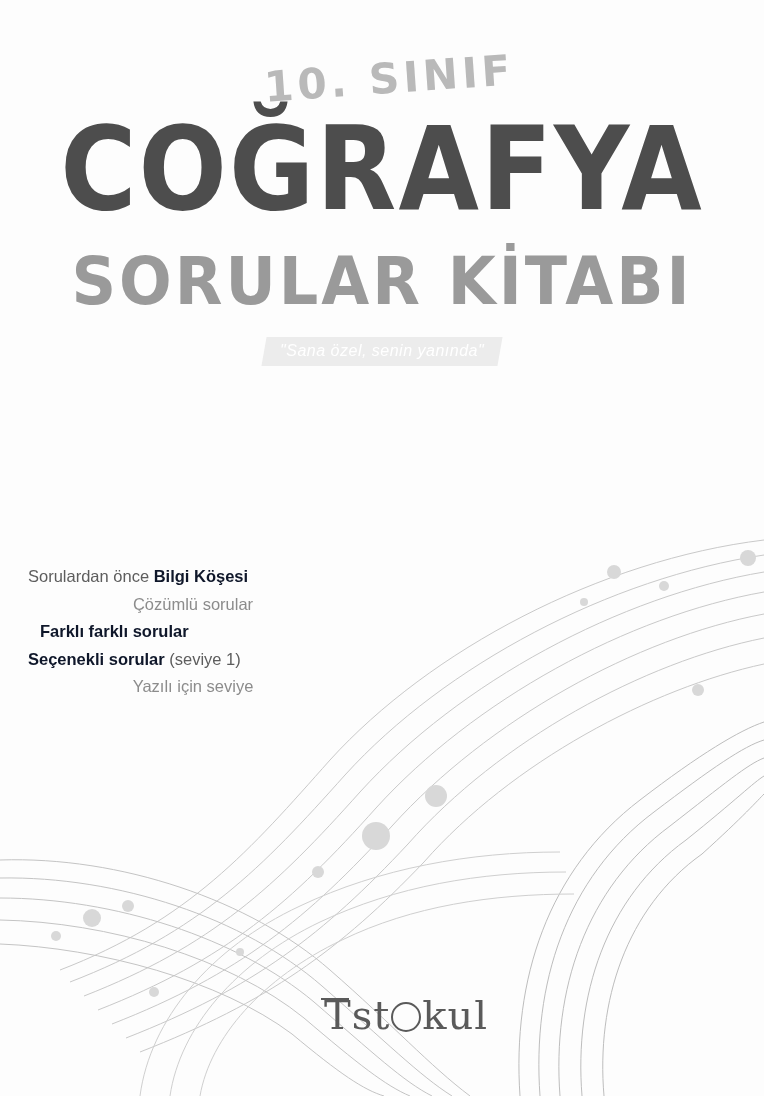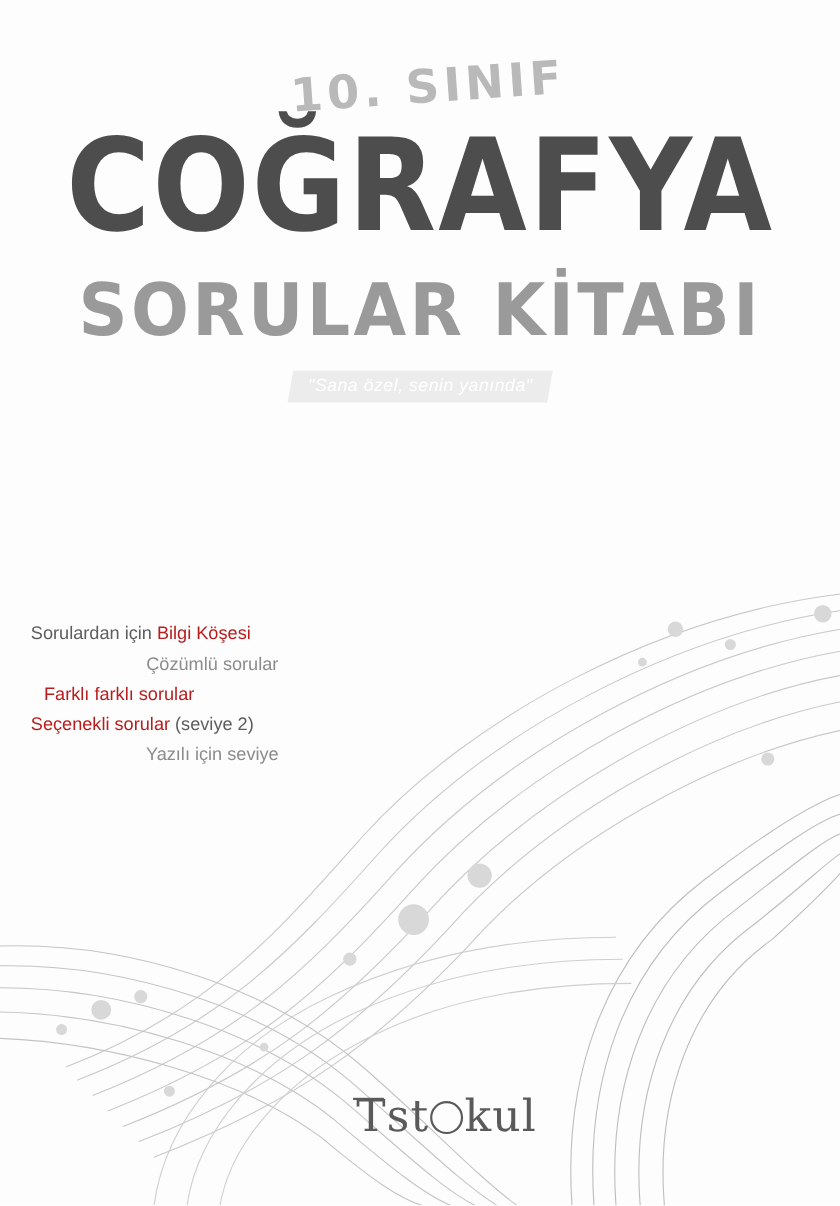--- a/index.html
+++ b/index.html
@@ -104,21 +104,21 @@
     width: 330px;
   }
   .feature-item {
     font-size: 16.5px;
     line-height: 1.0;
     color: #5d5d5d;
     margin-bottom: 11px;
     white-space: nowrap;
   }
   .feature-item.light { color: #8c8c8c; text-align: center; }
-  .feature-item b { font-weight: normal; color: #b91c1c; text-align: center; }
+  .feature-item b { font-weight: bold; color: #0f172a; text-align: center; }
   .feature-item.strong { font-weight: bold; color: #4a4a4a; margin-left: 12px; }
   .feature-item .reg { font-weight: normal; }
 
   
   .brand {
     position: absolute;
     bottom: 58px;
     left: 0;
     width: 764px;
     text-align: center;
@@ -207,30 +207,30 @@
     <div class="sub-title">SORULAR KİTABI</div>
     <div class="slogan-wrap">
       <div class="slogan">
         <span>"Sana özel, senin yanında"</span>
       </div>
     </div>
   </div>
 
   <div class="features">
     <div class="feature-item">
-      <span class="reg">Sorulardan için </span><b>Bilgi Köşesi</b>
+      <span class="reg">Sorulardan önce </span><b>Bilgi Köşesi</b>
     </div>
     <div class="feature-item light">
       <span class="reg">Çözümlü sorular</span>
     </div>
     <div class="feature-item strong">
       <b>Farklı farklı sorular</b>
     </div>
     <div class="feature-item">
-      <b>Seçenekli sorular</b><span class="reg"> (seviye 2)</span>
+      <b>Seçenekli sorular</b><span class="reg"> (seviye 1)</span>
     </div>
     <div class="feature-item light">
       <span class="reg">Yazılı için seviye</span>
     </div>
   </div>
 
   <div class="brand">
     <span class="t-cap">T</span><span>st</span><span class="ring"></span><span>kul</span>
   </div>
 

